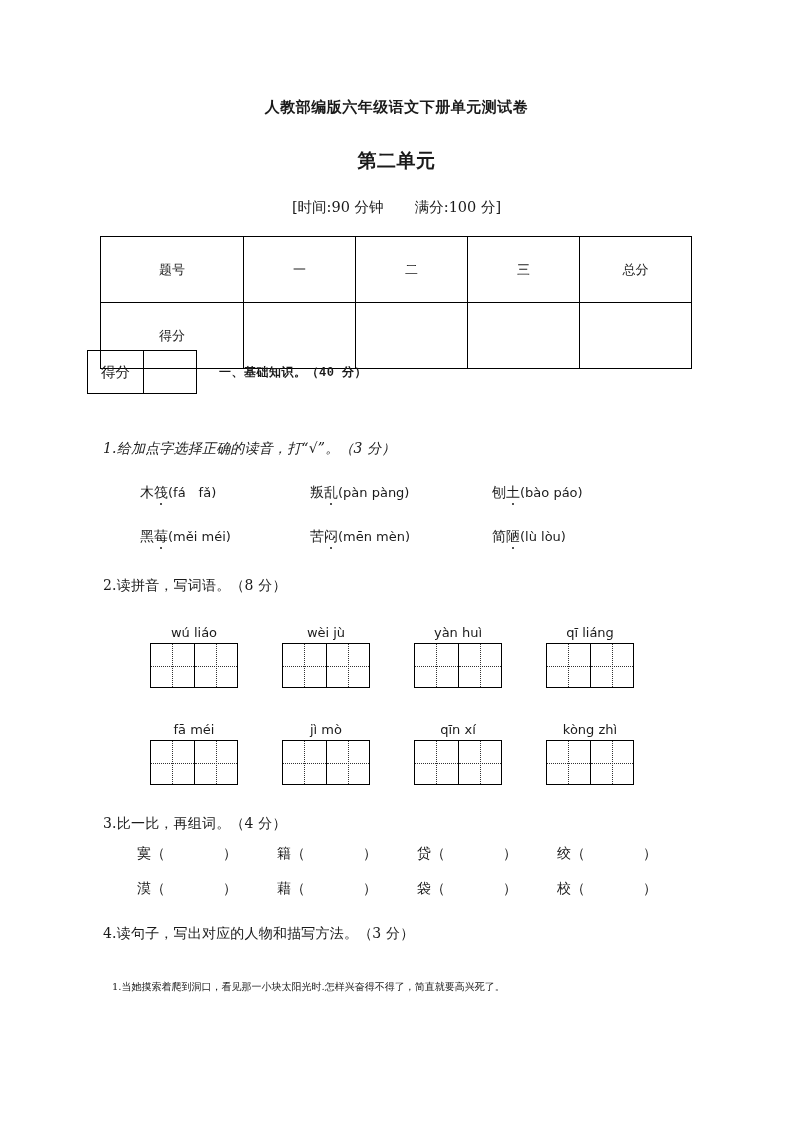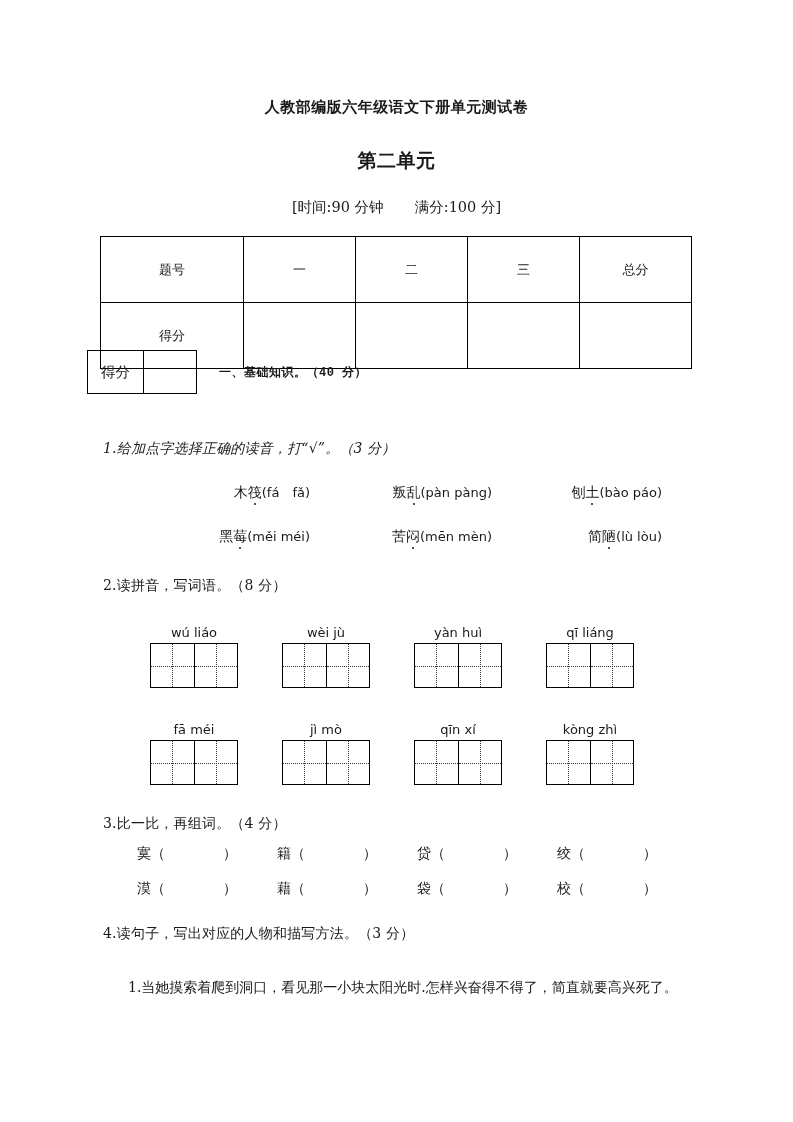--- a/index.html
+++ b/index.html
@@ -117,21 +117,21 @@
   
   .choice-row {
     position: absolute;
     left: 140px;
     width: 600px;
     font-size: 14px;
     display: flex;
   }
   .choice-row.r1 { top: 484px; }
   .choice-row.r2 { top: 528px; }
-  .choice-item { width: 170px; white-space: nowrap; text-align: right; }
+  .choice-item { width: 170px; white-space: nowrap; }
   .choice-item.wide { width: 182px; }
   
   .dotchar {
     position: relative;
     display: inline-block;
   }
   .dotchar::after {
     content: "";
     position: absolute;
     left: 50%;
@@ -200,24 +200,24 @@
     display: flex;
   }
   .cmp-row.c1 { top: 845px; }
   .cmp-row.c2 { top: 880px; }
   .cmp-item { width: 140px; white-space: nowrap; }
   .cmp-item .blank { display: inline-block; width: 58px; }
 
   
   .sentence {
     position: absolute;
-    left: 128px;
+    left: 112px;
     top: 970px;
     width: 572px;
-    font-size: 14px;
+    font-size: 10px;
     line-height: 34px;
     text-indent: 0;
   }
 </style>
 </head>
 <body>
 
 <div class="page">
 
   <div class="doc-title">人教部编版六年级语文下册单元测试卷</div>

